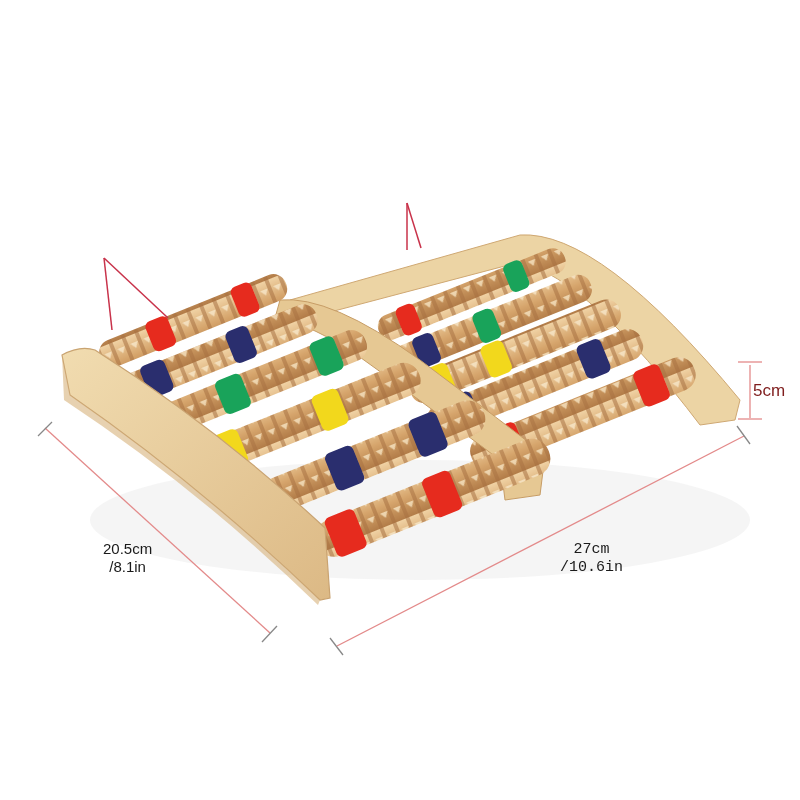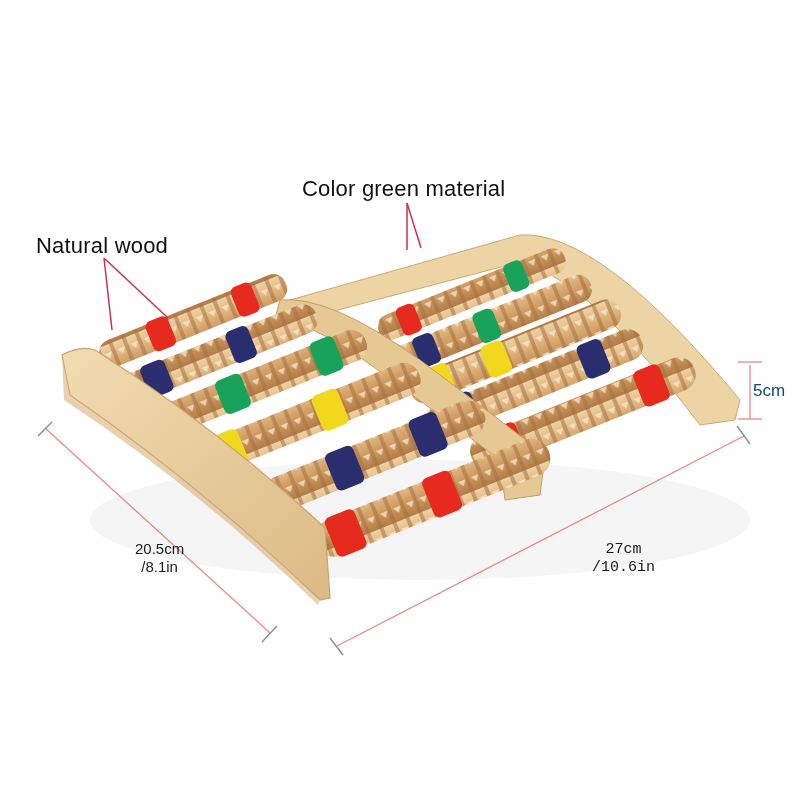--- a/index.html
+++ b/index.html
@@ -1,22 +1,22 @@
 <!DOCTYPE html>
 <html><head>
 <meta charset="utf-8">
 <style>
   html, body { margin: 0; padding: 0; background: #ffffff; }
   body { width: 800px; height: 800px; position: relative; overflow: hidden;
          font-family: "Liberation Sans", sans-serif; }
   .stage { position: absolute; left: 0; top: 0; width: 800px; height: 800px; }
   .label { position: absolute; color: #111; white-space: nowrap; }
   .lbl-big { font-size: 22px; letter-spacing: 0.2px; }
-  .lbl-dim { font-size: 15px; line-height: 18px; text-align: center; color: #1a1a1a; margin-left: 32px; }
-  .lbl-red { font-size: 17px; color: #0c4a6e; }
+  .lbl-dim { font-size: 15px; line-height: 18px; text-align: center; color: #1a1a1a; }
+  .lbl-red { font-size: 17px; color: #7f1d1d; }
   svg { position: absolute; left: 0; top: 0; }
 </style>
 </head>
 <body>
 
 <div class="stage">
 
   <svg width="800" height="800" viewBox="0 0 800 800">
     <defs>
       <linearGradient id="woodFrame" x1="0" y1="0" x2="1" y2="1">
@@ -127,22 +127,20 @@
       <line x1="738" y1="419" x2="762" y2="419"></line>
     </g>
     <g stroke="#888" stroke-width="1.3">
       <line x1="38" y1="436" x2="52" y2="422"></line>
       <line x1="262" y1="642" x2="277" y2="626"></line>
       <line x1="330" y1="638" x2="343" y2="655"></line>
       <line x1="737" y1="426" x2="750" y2="444"></line>
     </g>
   </svg>
 
-  <div class="label lbl-big" style="left:302px; top:176px;">Color green material</div>
-  <div class="label lbl-big" style="left:36px; top:233px;">Natural wood</div>
   <div class="label lbl-red" style="left:753px; top:381px;">5cm</div>
 
   <div class="label lbl-dim" style="left:103px; top:540px;">
     <div>20.5cm</div>
     <div>/8.1in</div>
   </div>
 
   <div class="label lbl-dim" style="left:560px; top:541px;font-family:Liberation Mono, monospace;">
     <div>27cm</div>
     <div>/10.6in</div>

